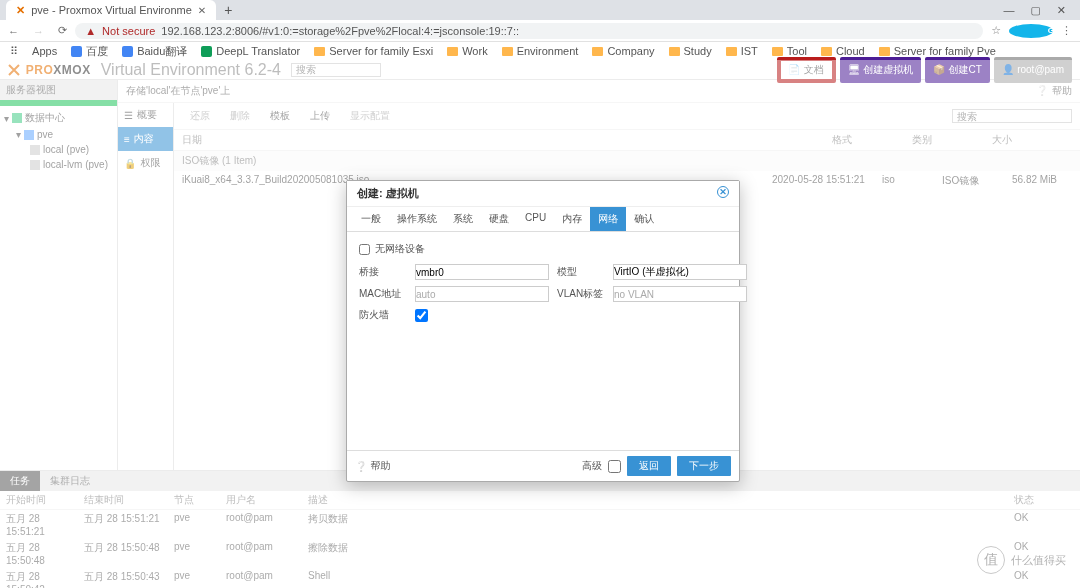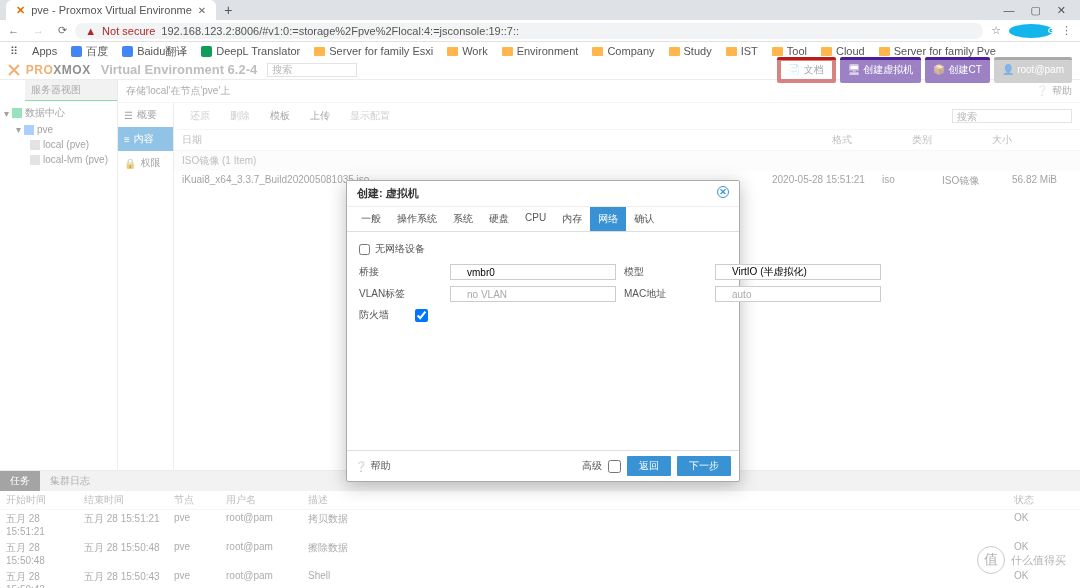--- a/index.html
+++ b/index.html
@@ -18,30 +18,30 @@
     .chrome-bm { height:18px; background:#fff; display:flex; align-items:center; gap:14px; padding-left:10px; color:#555; font-size:11px; }
     .bm-item { display:flex; align-items:center; gap:4px; }
     .bm-folder { width:11px; height:9px; background:#ffb74d; border-radius:1px; }
     .bm-icon { width:11px; height:11px; background:#4285f4; border-radius:2px; }
     
     .overlay { position:absolute; top:60px; left:0; right:0; bottom:0; background:rgba(255,255,255,0.45); z-index:5; pointer-events:none; }
     .app-header { height:20px; background:#fff; border-bottom:1px solid #ddd; display:flex; align-items:center; padding:0 8px; gap:10px; }
     .logo { font-weight:bold; font-size:12px; letter-spacing:0.5px; }
     .logo .p { color:#e57000; } .logo .rest { color:#333; }
     .logo svg { vertical-align:-2px; margin-right:2px; }
-    .ve { color:#888; font-size:13px;font-weight:bold; }
+    .ve { color:#888; font-size:16px; }
     .search-top { width:90px; height:14px; border:1px solid #ccc; background:#fff; font-size:10px; padding:0 4px; }
     .top-right { margin-left:auto; display:flex; gap:4px; }
     .top-btn { padding:2px 8px; border-radius:2px; font-size:10px; border:none; color:#fff; }
     .btn-doc { background:#fff; border:4px solid #b91c1c; color:#555; }
     .btn-blue { background:#4c1d95; }
     .btn-grey { background:#aaa; }
     .app-body { display:flex; height:390px; }
     .side { width:118px; border-right:1px solid #ddd; }
-    .side-hdr { background:#e8e8e8; padding:3px 6px; font-size:10px; color:#666; border-bottom:1px solid #22c55e;margin-left:25px; }
+    .side-hdr { background:#e8e8e8; padding:3px 6px; font-size:10px; color:#666; border-bottom:6px solid #22c55e; }
     .tree { padding:3px 2px; }
     .tree-node { display:flex; align-items:center; gap:3px; padding:2px 2px; font-size:10px; color:#555; }
     .tree-lvl1 { padding-left:14px; } .tree-lvl2 { padding-left:28px; }
     .tree-icon { width:10px; height:10px; display:inline-block; }
     .ic-dc { background:#4c8; } .ic-node { background:#6af; } .ic-store { background:#ccc; }
     .main { flex:1; display:flex; flex-direction:column; }
     .crumb { padding:4px 8px; font-size:10px; color:#666; display:flex; border-bottom:1px solid #eee; }
     .crumb-help { margin-left:auto; }
     .main-wrap { flex:1; display:flex; }
     .subnav { width:56px; border-right:1px solid #ddd; }
@@ -72,21 +72,21 @@
     .modal { position:absolute; z-index:20; left:346px; top:180px; width:394px; background:#fff; border:1px solid #aaa; box-shadow:0 4px 18px rgba(0,0,0,0.25); border-radius:2px; }
     .modal-hd { background:#fff; padding:5px 10px; font-size:11px; font-weight:bold; color:#333; display:flex; border-bottom:1px solid #eee; }
     .modal-hd .close { margin-left:auto; color:#3892d4; border:1px solid #3892d4; border-radius:50%; width:12px; height:12px; font-size:9px; display:flex; align-items:center; justify-content:center; cursor:pointer; }
     .modal-tabs { display:flex; border-bottom:1px solid #ddd; padding:0 6px; }
     .modal-tab { padding:5px 8px; font-size:10px; color:#555; cursor:pointer; }
     .modal-tab.sel { background:#3892d4; color:#fff; }
     .modal-body { padding:10px 12px; min-height:218px; font-size:10px; color:#555; }
     .form-row { display:flex; align-items:center; margin-bottom:6px; gap:8px; }
     .form-group { display:flex; align-items:center; gap:6px; flex:1; }
     .form-group label { width:50px; color:#555; }
-    .form-group input[type=text],.form-group select { flex:1; border:1px solid #ccc; height:16px; font-size:10px; padding:0 16px; background:#fff;margin-left:35px; }
+    .form-group input[type=text],.form-group select { flex:1; border:1px solid #ccc; height:16px; font-size:10px; padding:0 0; background:#fff; }
     .chk-row { display:flex; align-items:center; gap:5px; margin-bottom:8px; }
     .chk-row input { width:11px; height:11px; }
     .modal-ft { border-top:1px solid #ddd; padding:5px 8px; display:flex; align-items:center; gap:6px; }
     .help-link { font-size:10px; color:#555; display:flex; gap:3px; align-items:center;}
     .ft-spacer { flex:1; }
     .adv-lbl { font-size:10px; color:#555; }
     .ft-btn { padding:3px 12px; font-size:10px; border:none; background:#3892d4; color:#fff; border-radius:1px; cursor:pointer; }
     
     .wm { position:absolute; right:14px; bottom:14px; z-index:30; opacity:0.45; font-size:11px; color:#555; display:flex; align-items:center; gap:6px; }
     .wm-circ { width:28px; height:28px; border:1px solid #888; border-radius:50%; display:flex; align-items:center; justify-content:center; font-size:14px; }
@@ -336,26 +336,26 @@
         <label>桥接</label>
         <input type="text" value="vmbr0" style="">
       </div>
       <div class="form-group">
         <label>模型</label>
         <input type="text" value="VirtIO (半虚拟化)" style="">
       </div>
     </div>
     <div class="form-row">
       <div class="form-group">
+        <label>MAC地址</label>
+        <input type="text" style="color: rgb(170, 170, 170);" value="auto">
+      </div>
+      <div class="form-group">
         <label>VLAN标签</label>
         <input type="text" style="color: rgb(170, 170, 170);" value="no VLAN">
-      </div>
-      <div class="form-group">
-        <label>MAC地址</label>
-        <input type="text" style="color: rgb(170, 170, 170);" value="auto">
       </div>
     </div>
     <div class="form-row">
       <div class="form-group">
         <label>防火墙</label>
         <input type="checkbox" checked="" style="">
       </div>
       <div class="form-group"></div>
     </div>
   </div>

